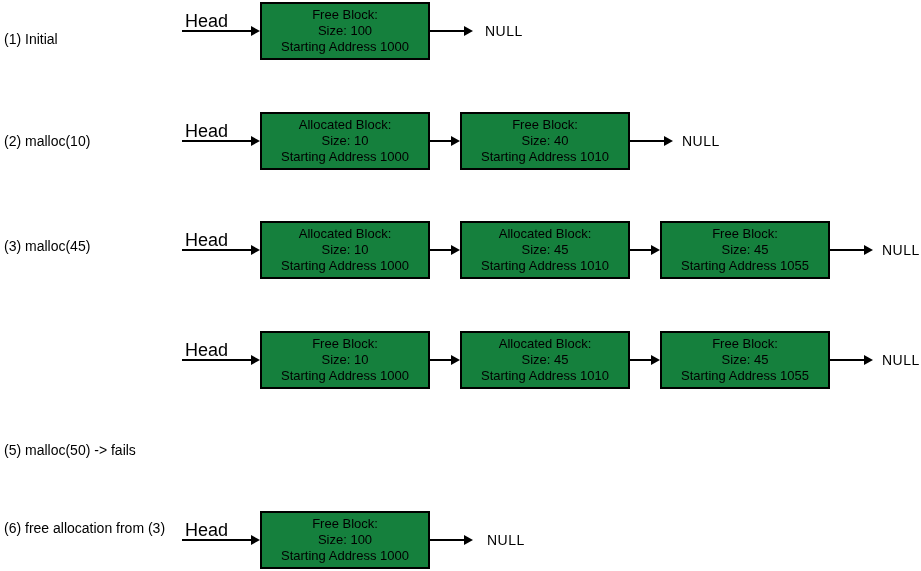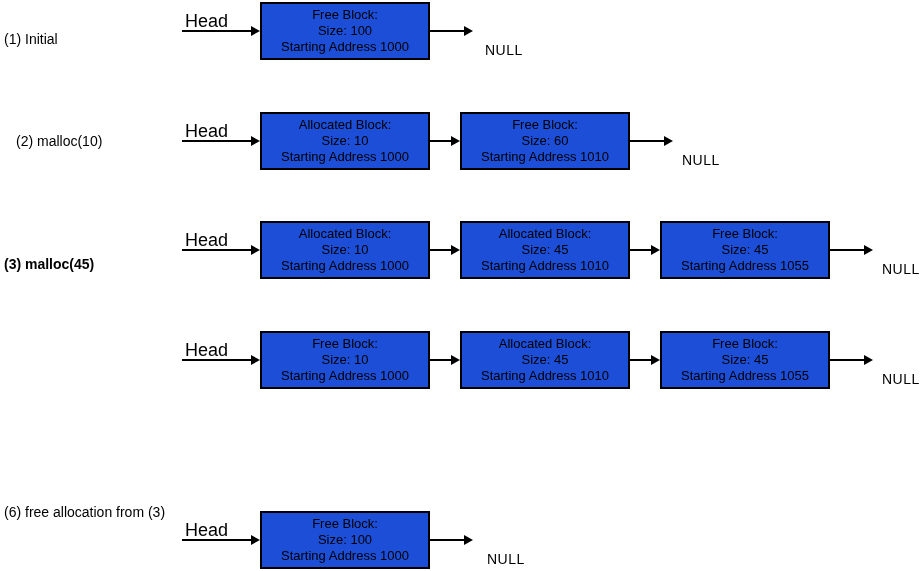--- a/index.html
+++ b/index.html
@@ -28,29 +28,28 @@
     font-size: 18px;
     line-height: 16px;
     white-space: nowrap;
   }
   .null-label {
     position: absolute;
     font-size: 14px;
     line-height: 16px;
     letter-spacing: 0.5px;
     white-space: nowrap;
-    margin-top: 19px;
   }
   .node {
     position: absolute;
     width: 170px;
     height: 58px;
     border: 2px solid #000000;
     box-sizing: border-box;
-    background: #1d4ed8;
+    background: #15803d;
     display: flex;
     flex-direction: column;
     justify-content: center;
     align-items: center;
     text-align: center;
     font-size: 13px;
     line-height: 16px;
   }
   .node div { white-space: nowrap; }
   .arrow {
@@ -79,38 +78,38 @@
   <div class="head-label" style="left:185px; top:13px;">Head</div>
   <div class="arrow" style="left:182px; top:30px; width:69px;"></div>
   <div class="node" style="left:260px; top:2px;">
     <div>Free Block:</div>
     <div>Size: 100</div>
     <div>Starting Address 1000</div>
   </div>
   <div class="arrow" style="left:430px; top:30px; width:34px;"></div>
   <div class="null-label" style="left:485px; top:23px;">NULL</div>
 
-  <div class="row-label" style="top:133px;margin-left:12px;">(2) malloc(10)</div>
+  <div class="row-label" style="top:133px;">(2) malloc(10)</div>
   <div class="head-label" style="left:185px; top:123px;">Head</div>
   <div class="arrow" style="left:182px; top:140px; width:69px;"></div>
   <div class="node" style="left:260px; top:112px;">
     <div>Allocated Block:</div>
     <div>Size: 10</div>
     <div>Starting Address 1000</div>
   </div>
   <div class="arrow" style="left:430px; top:140px; width:21px;"></div>
   <div class="node" style="left:460px; top:112px;">
     <div>Free Block:</div>
-    <div>Size: 60</div>
+    <div>Size: 40</div>
     <div>Starting Address 1010</div>
   </div>
   <div class="arrow" style="left:630px; top:140px; width:34px;"></div>
   <div class="null-label" style="left:682px; top:133px;">NULL</div>
 
-  <div class="row-label" style="top:256px;font-weight:bold;">(3) malloc(45)</div>
+  <div class="row-label" style="top:238px;">(3) malloc(45)</div>
   <div class="head-label" style="left:185px; top:232px;">Head</div>
   <div class="arrow" style="left:182px; top:249px; width:69px;"></div>
   <div class="node" style="left:260px; top:221px;">
     <div>Allocated Block:</div>
     <div>Size: 10</div>
     <div>Starting Address 1000</div>
   </div>
   <div class="arrow" style="left:430px; top:249px; width:21px;"></div>
   <div class="node" style="left:460px; top:221px;">
     <div>Allocated Block:</div>
@@ -141,22 +140,23 @@
   </div>
   <div class="arrow" style="left:630px; top:359px; width:21px;"></div>
   <div class="node" style="left:660px; top:331px;">
     <div>Free Block:</div>
     <div>Size: 45</div>
     <div>Starting Address 1055</div>
   </div>
   <div class="arrow" style="left:830px; top:359px; width:34px;"></div>
   <div class="null-label" style="left:882px; top:352px;">NULL</div>
 
+  <div class="row-label" style="top:442px;">(5) malloc(50) -&gt; fails</div>
 
-  <div class="row-label" style="top:504px;">(6) free allocation from (3)</div>
+  <div class="row-label" style="top:520px;">(6) free allocation from (3)</div>
   <div class="head-label" style="left:185px; top:522px;">Head</div>
   <div class="arrow" style="left:182px; top:539px; width:69px;"></div>
   <div class="node" style="left:260px; top:511px;">
     <div>Free Block:</div>
     <div>Size: 100</div>
     <div>Starting Address 1000</div>
   </div>
   <div class="arrow" style="left:430px; top:539px; width:34px;"></div>
   <div class="null-label" style="left:487px; top:532px;">NULL</div>
 

